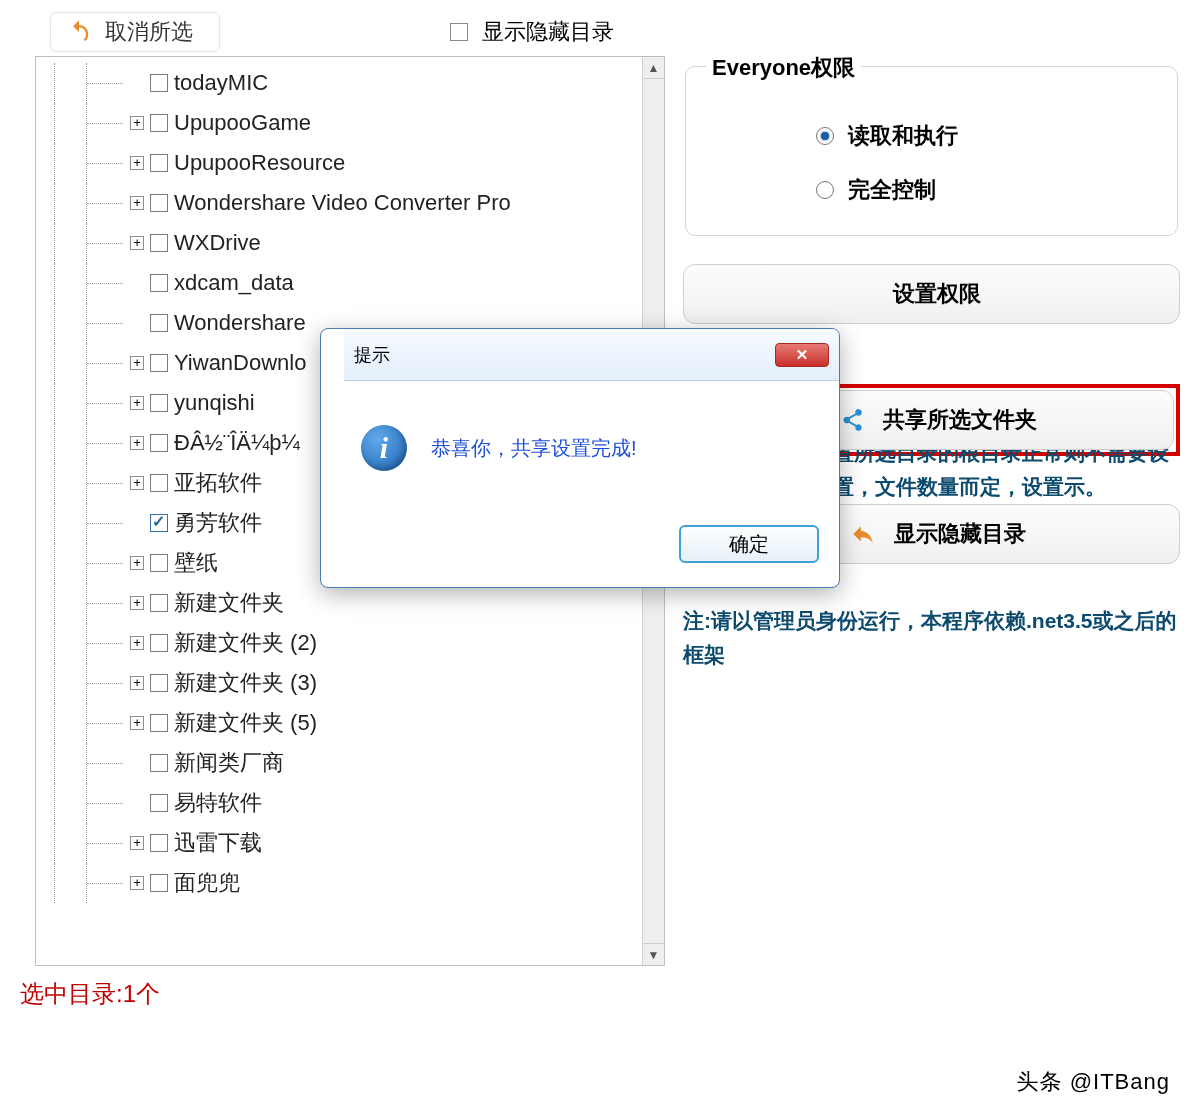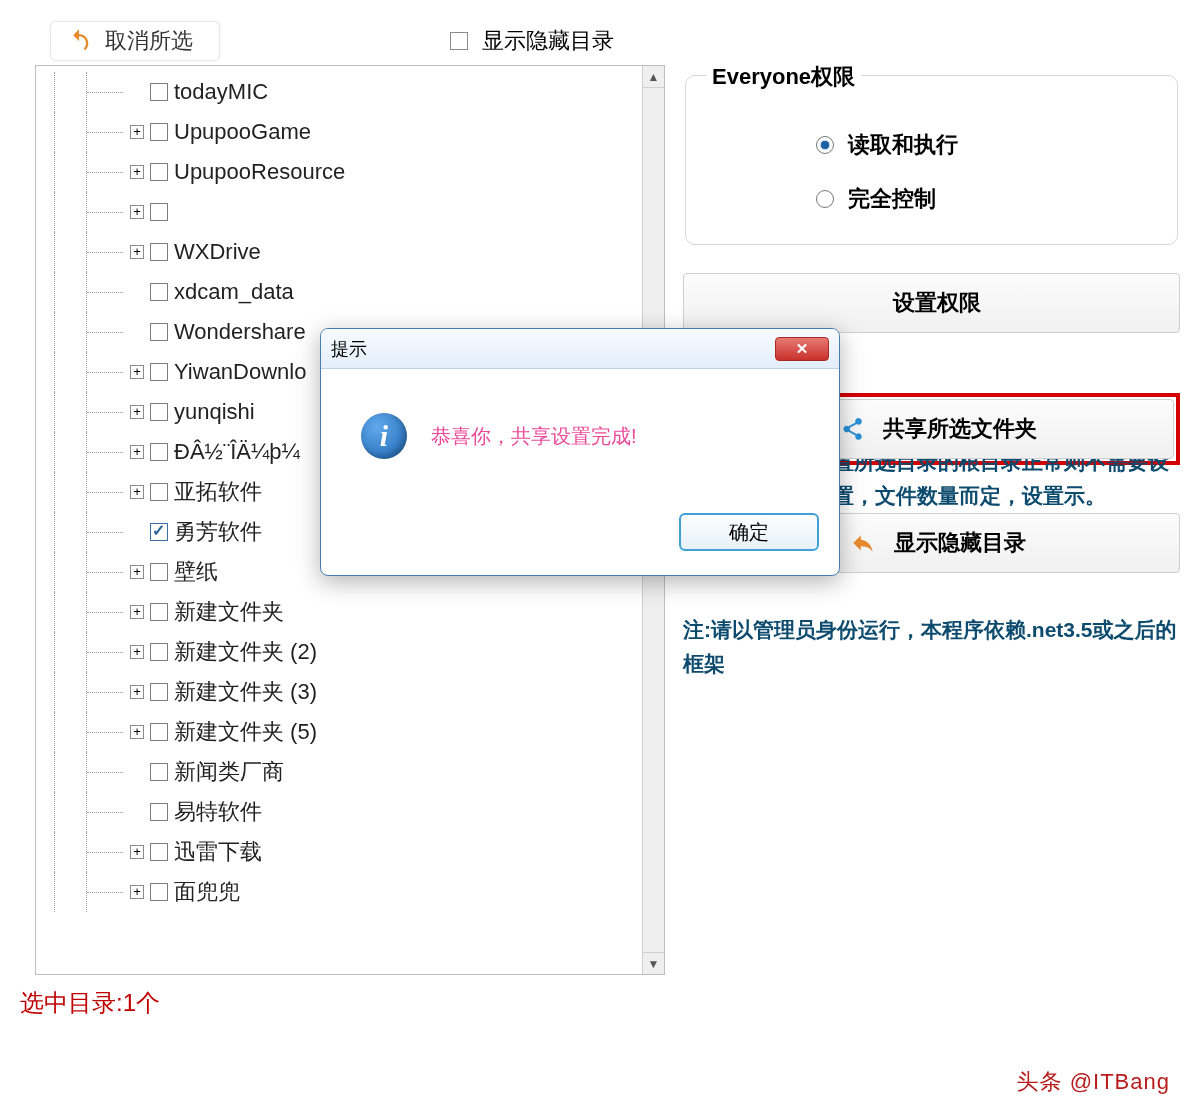--- a/index.html
+++ b/index.html
@@ -6,21 +6,21 @@
   body {
     margin: 0;
     font-family: "Microsoft YaHei", "SimSun", Arial, sans-serif;
     font-size: 20px;
     background: #fff;
     width: 1198px;
     height: 1111px;
     position: relative;
     overflow: hidden;
   }
-  .top-row { padding: 21px 10px 4px 50px; display: flex; align-items: center; }
+  .top-row { padding: 12px 10px 4px 50px; display: flex; align-items: center; }
   .cancel-sel-btn {
     display: inline-flex; align-items: center; gap: 12px;
     background: #fff; border: 1px solid #e6e6e6; border-radius: 6px;
     padding: 4px 26px 4px 14px; font-size: 22px; color: #333;
     box-shadow: 0 0 4px rgba(0,0,0,.05);
   }
   .undo-icon svg { display: block; }
   .show-hidden { display: inline-flex; align-items: center; gap: 14px; margin-left: 230px; font-size: 22px; }
   .chk {
     width: 18px; height: 18px; border: 1px solid #8a8a8a;
@@ -83,58 +83,58 @@
   .radio-row { display: flex; align-items: center; gap: 14px; margin: 24px 0 0 110px; font-size: 22px; }
   .radio {
     width: 18px; height: 18px; border: 1px solid #777; border-radius: 50%;
     display: inline-flex; align-items: center; justify-content: center;
   }
   .radio.sel::after {
     content: ""; width: 8px; height: 8px; background: #1a5fa6; border-radius: 50%;
     box-shadow: 0 0 2px #1a5fa6;
   }
   .big-btn {
-    margin-top: 28px; height: 60px; border: 1px solid #cfcfcf; border-radius: 4px;
+    margin-top: 28px; height: 60px; border: 1px solid #cfcfcf; border-radius: 12px;
     display: flex; align-items: center; justify-content: center; gap: 16px;
     font-size: 22px; background: linear-gradient(#fcfcfc,#f0f0f0); padding-left: 11px;
   }
   .share-btn { position: relative; }
   .highlight { border: 4px solid #d40000; padding: 2px; margin-top: 60px; }
   .highlight .big-btn { margin-top: 0; }
   .red-text { color: #0c4a6e; font-size: 21px; line-height: 1.6; }
   .red-info { position: absolute; top: 380px; left: 150px; right: 8px; }
   .red-note { margin-top: 40px; }
   .status { color: #c00000; font-size: 24px; padding: 12px 0 0 20px; }
-  .watermark { position: absolute; right: 28px; bottom: 14px; color: #b91c1c; font-size: 22px; letter-spacing: 1px; text-align: center; }
+  .watermark { position: absolute; right: 28px; bottom: 14px; color: #000000; font-size: 22px; letter-spacing: 1px; text-align: center; }
   
   .dialog {
     position: absolute; left: 320px; top: 328px; width: 520px;
     border: 1px solid #4b7bb5; border-radius: 8px; overflow: hidden;
     box-shadow: 0 6px 24px rgba(0,0,0,.3); background: #fff; z-index: 50;
   }
   .dlg-title {
-    height: 40px; background: linear-gradient(#f7fbff,#e3eefb);
+    height: 52px; background: linear-gradient(#f7fbff,#e3eefb);
     display: flex; align-items: center; padding: 0 10px;
-    border-bottom: 1px solid #bcd2ea; font-size: 18px;
+    border-bottom: 1px solid #bcd2ea; font-size: 18px; margin-left: 23px;
   }
   .dlg-close {
     margin-left: auto; width: 54px; height: 24px; border-radius: 4px;
     background: linear-gradient(#e77a74,#c9302c); border: 1px solid #a82a25;
     display: flex; align-items: center; justify-content: center; color: #fff;
     font-size: 15px; font-weight: bold;
   }
   .dlg-body { display: flex; align-items: center; gap: 24px; padding: 44px 30px 54px 40px; }
   .info-icon {
     width: 46px; height: 46px; border-radius: 50%;
     background: radial-gradient(circle at 35% 30%, #60a8ea, #1d66b3);
     color: #fff; font-family: Georgia, serif; font-style: italic;
     font-size: 30px; font-weight: bold; display: flex; align-items: center;
     justify-content: center; box-shadow: inset -3px -3px 6px rgba(0,0,0,.25);
   }
-  .dlg-msg { font-size: 20px; color: #ec4899; }
+  .dlg-msg { font-size: 20px; color: #1d4ed8; }
   .dlg-footer { padding: 0 20px 24px 0; display: flex; justify-content: flex-end; }
   .ok-btn {
     width: 140px; height: 38px; border: 2px solid #42a0d8; border-radius: 6px;
     background: linear-gradient(#fdfefe,#e6f1f9); font-size: 20px;
     display: flex; align-items: center; justify-content: center; margin-left: 34px;
   }
   .share-icon svg, .undo2-icon svg { display:block; }
 </style>
 </head>
 <body>
@@ -176,20 +176,21 @@
           <div class="pipe"></div>
           <div class="expander">+</div>
           <div class="node-chk"></div>
           <div class="node-label">UpupooResource</div>
         </div>
         <div class="node">
           <div class="indent"></div>
           <div class="pipe"></div>
           <div class="expander">+</div>
           <div class="node-chk"></div>
+          <div class="node-label">Wondershare Video Converter Pro</div>
         </div>
         <div class="node">
           <div class="indent"></div>
           <div class="pipe"></div>
           <div class="expander">+</div>
           <div class="node-chk"></div>
           <div class="node-label">WXDrive</div>
         </div>
         <div class="node">
           <div class="indent"></div>

